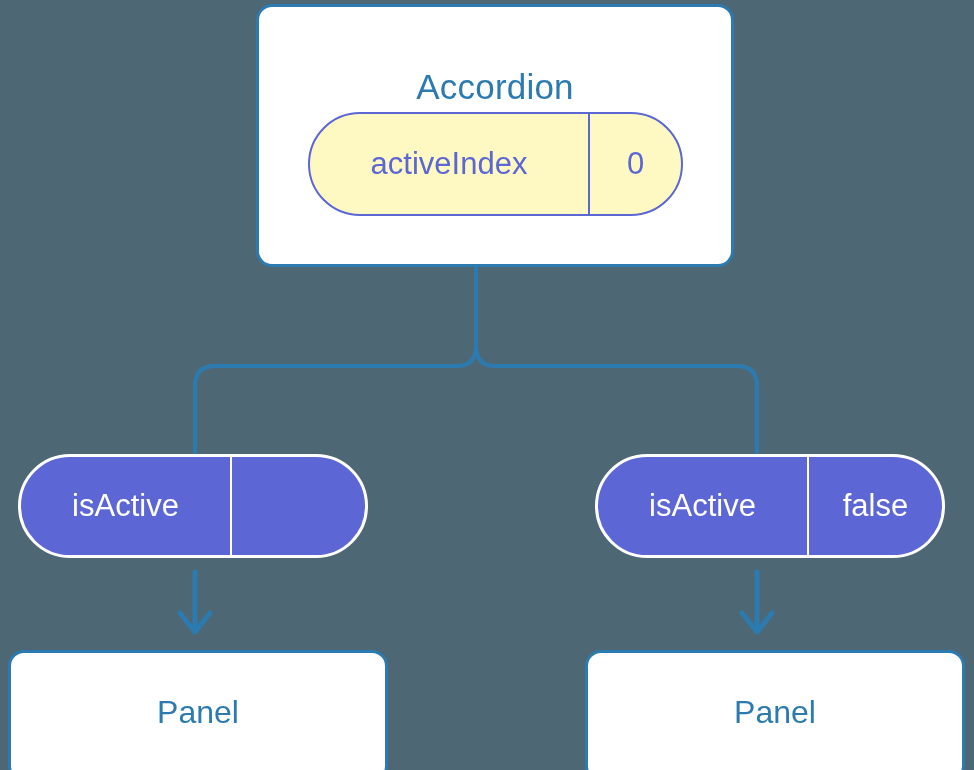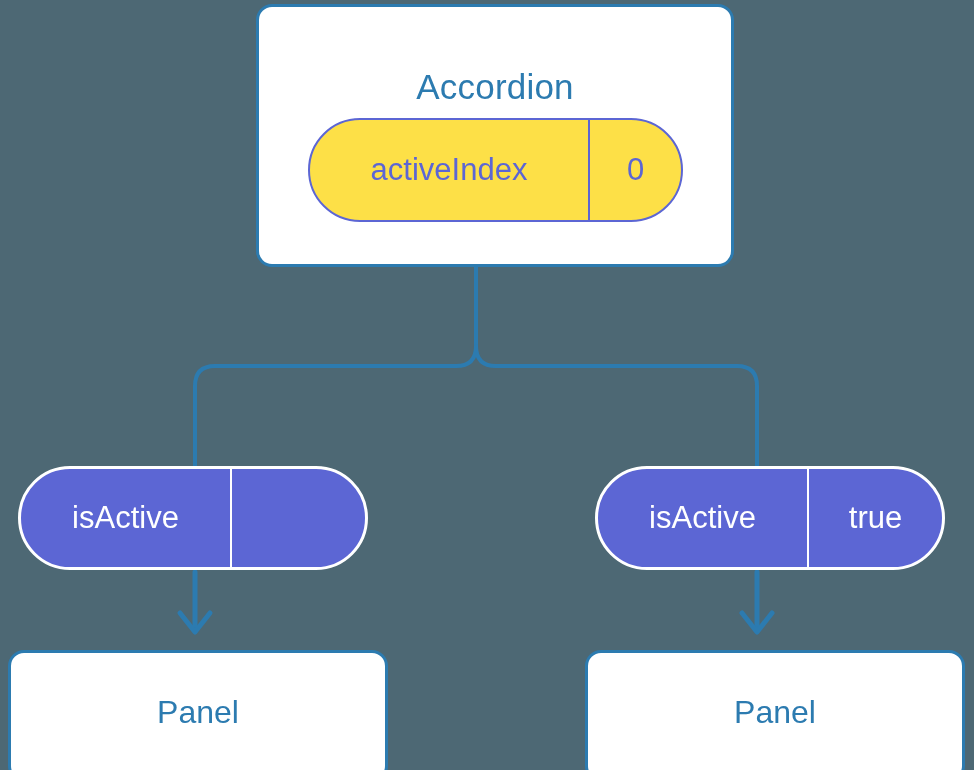--- a/index.html
+++ b/index.html
@@ -65,43 +65,43 @@
     display: flex;
     align-items: center;
     justify-content: center;
     box-sizing: border-box;
     white-space: nowrap;
   }
 
   #activeindex-pill {
     position: absolute;
     left: 308px;
-    top: 118px;
+    top: 112px;
     width: 375px;
     height: 104px;
     border: 2px solid var(--purple, #5c66d4);
     border-radius: 52px;
-    background: #fde047;
+    background: #fef9c3;
   }
   #activeindex-pill .pill-key {
     width: 280px;
     color: var(--purple, #5c66d4);
     font-size: 31px;
     border-right: 2px solid var(--purple, #5c66d4);
   }
   #activeindex-pill .pill-val {
     flex: 1;
     color: var(--purple, #5c66d4);
     font-size: 31px;
   }
 
   
   .pill-filled {
     position: absolute;
-    top: 466px;
+    top: 454px;
     width: 350px;
     height: 104px;
     background: var(--purple, #5c66d4);
     border: 3px solid #ffffff;
     border-radius: 54px;
   }
   .pill-filled .pill-key {
     width: 211px;
     color: #ffffff;
     font-size: 31px;
@@ -181,20 +181,20 @@
   <div class="pill pill-filled" id="pill-left">
     <div class="pill-key">isActive</div>
   </div>
 
   <div class="panel-card" id="panel-left">
     <div class="panel-label">Panel</div>
   </div>
 
   <div class="pill pill-filled" id="pill-right">
     <div class="pill-key">isActive</div>
-    <div class="pill-val">true</div>
+    <div class="pill-val">false</div>
   </div>
 
   <div class="panel-card" id="panel-right">
     <div class="panel-label">Panel</div>
   </div>
 
 </div>
 
 </body></html>

